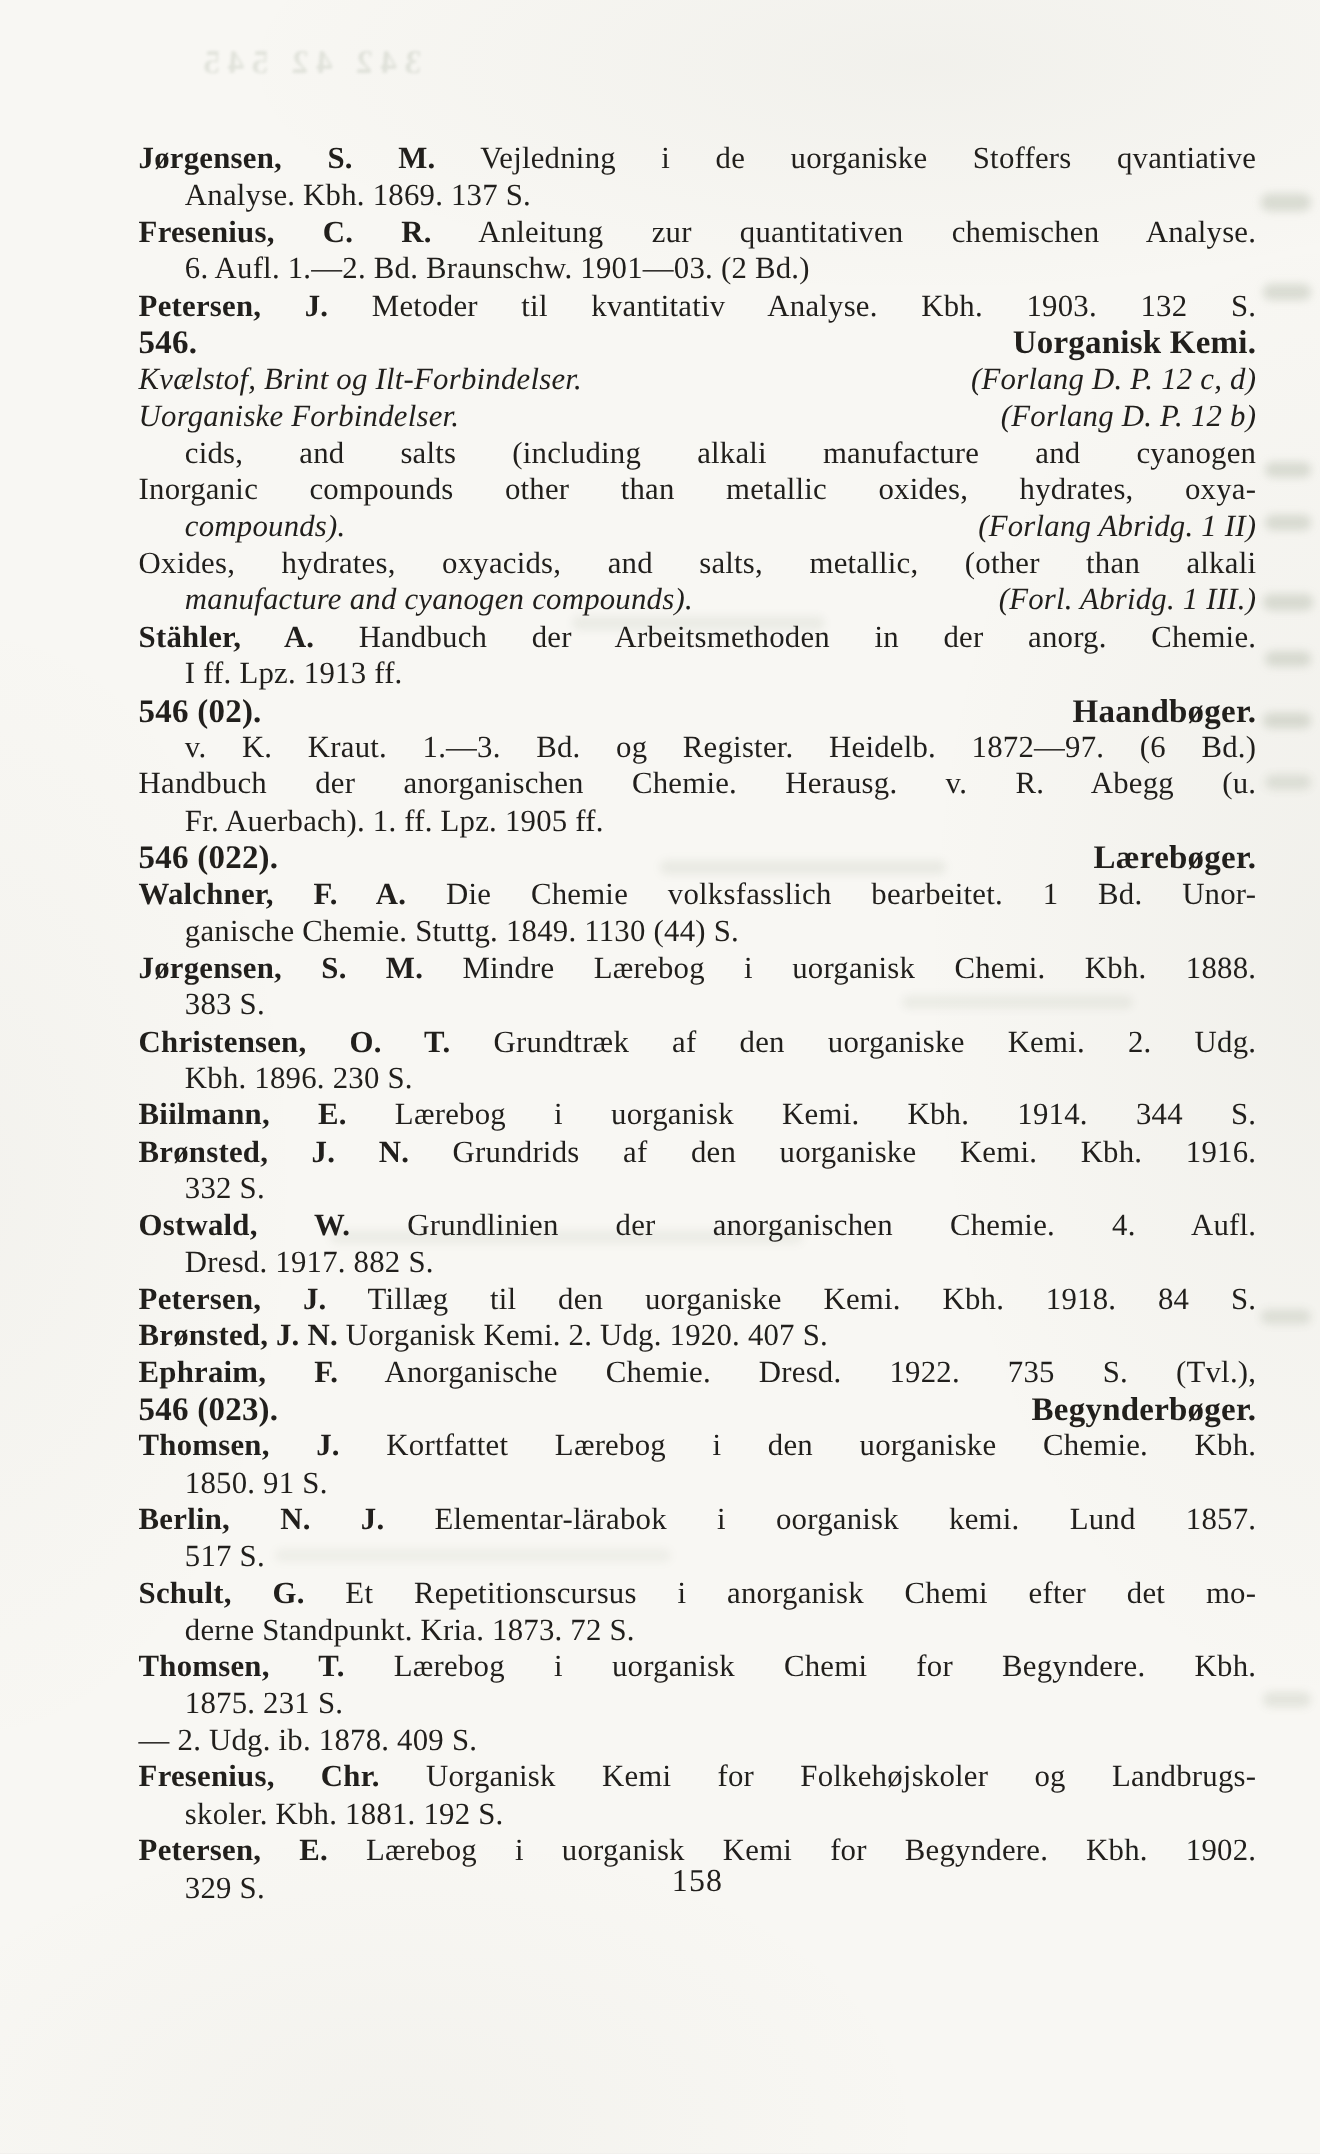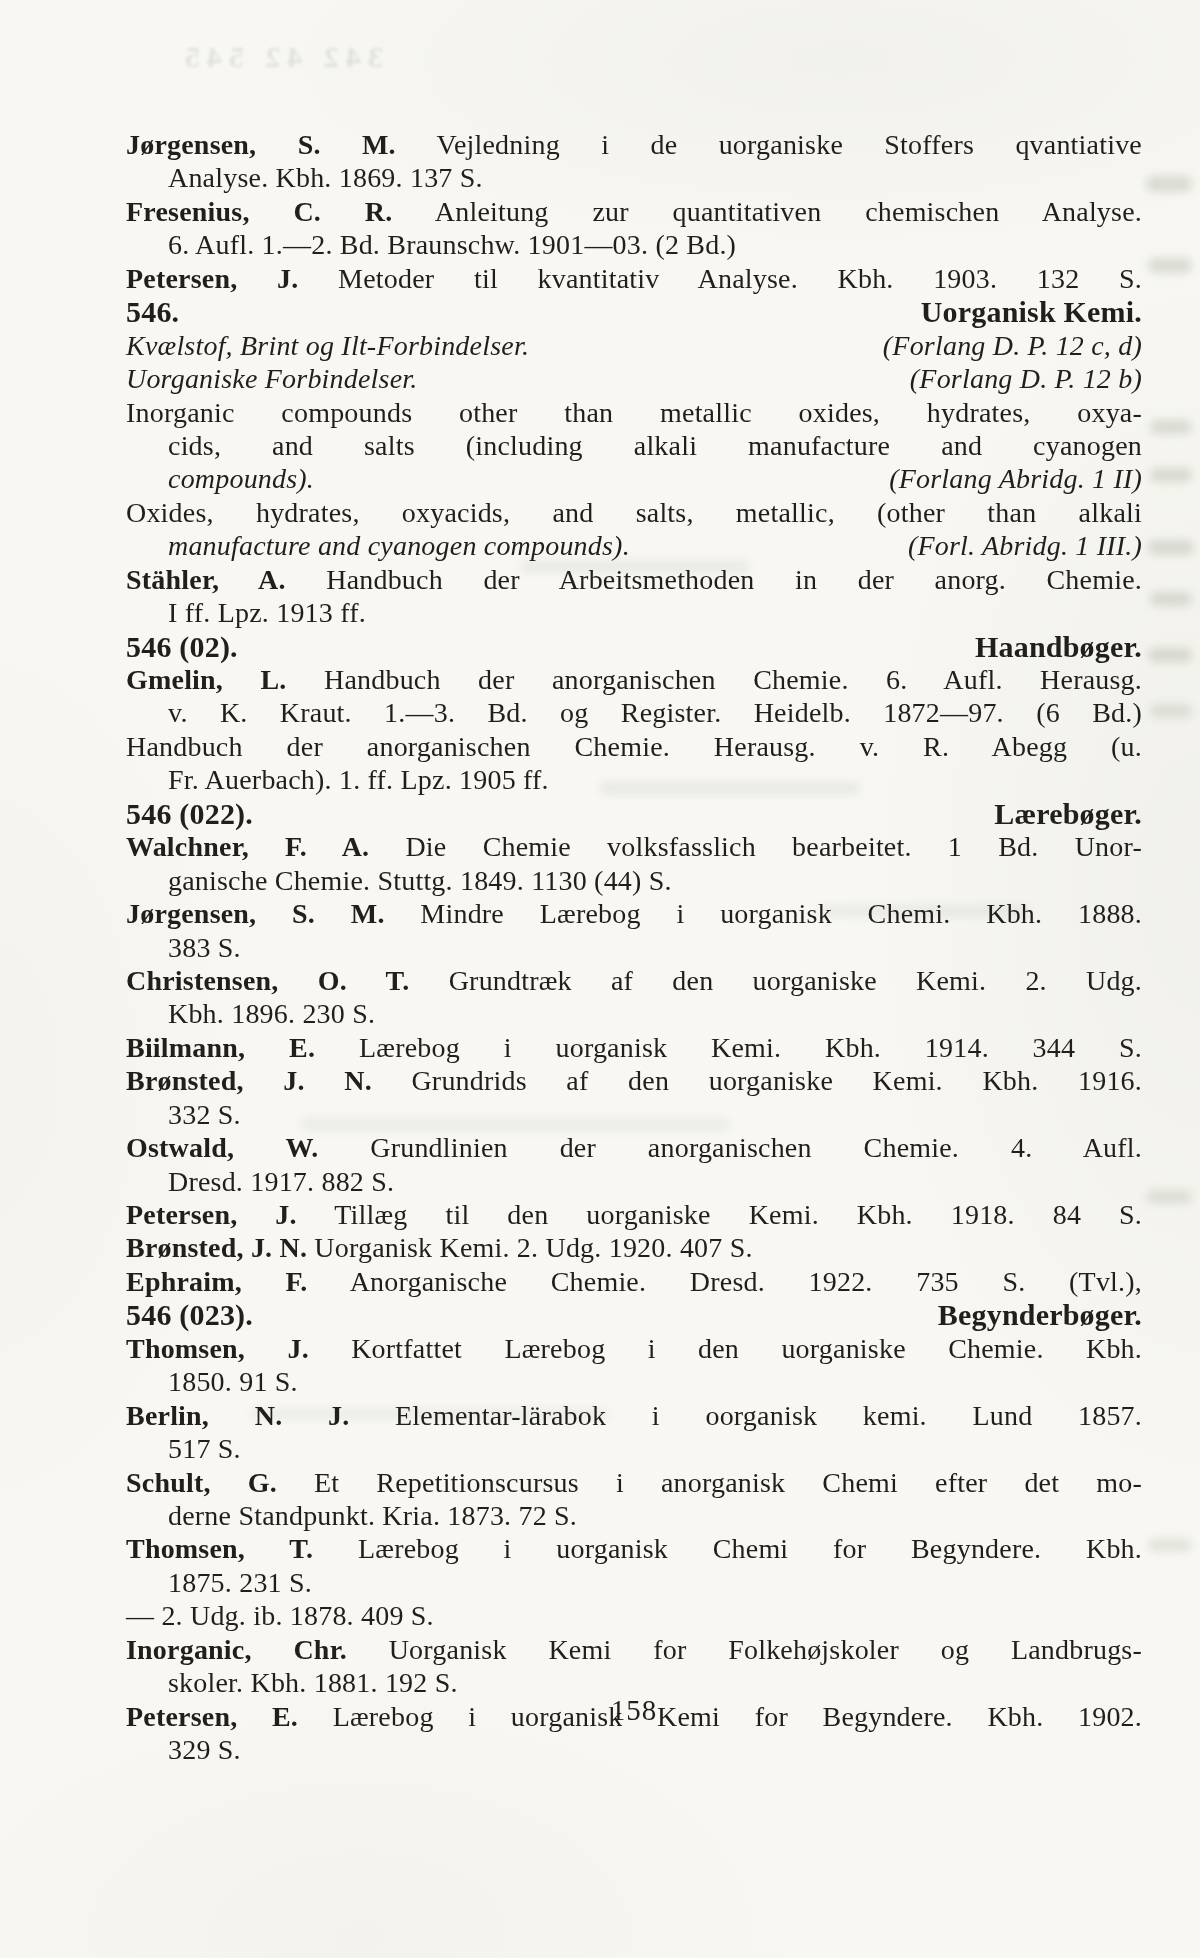--- a/index.html
+++ b/index.html
@@ -101,38 +101,37 @@
         <span>Uorganisk Kemi.</span>
       </div>
       <div class="line entry split">
         <span class="main">Kvælstof, Brint og Ilt-Forbindelser.</span>
         <span class="ref">(Forlang D. P. 12 c, d)</span>
       </div>
       <div class="line entry split">
         <span class="main">Uorganiske Forbindelser.</span>
         <span class="ref">(Forlang D. P. 12 b)</span>
       </div>
+      <div class="line entry cont just"><span class="main">cids, and salts (including alkali manufacture and cyanogen</span></div>
       <div class="line entry just"><span class="main">Inorganic compounds other than metallic oxides, hydrates, oxya-</span></div>
-      <div class="line entry cont just"><span class="main">cids, and salts (including alkali manufacture and cyanogen</span></div>
       <div class="line entry cont split">
         <span class="main">compounds).</span>
         <span class="ref">(Forlang Abridg. 1 II)</span>
       </div>
       <div class="line entry just"><span class="main">Oxides, hydrates, oxyacids, and salts, metallic, (other than alkali</span></div>
       <div class="line entry cont split">
         <span class="main">manufacture and cyanogen compounds).</span>
         <span class="ref">(Forl. Abridg. 1 III.)</span>
       </div>
       <div class="line entry just"><span class="main"><b>Stähler, A.</b> Handbuch der Arbeitsmethoden in der anorg. Chemie.</span></div>
       <div class="line entry cont"><span class="main">I ff. Lpz. 1913 ff.</span></div>
       <div class="line heading">
         <span>546 (02).</span>
         <span>Haandbøger.</span>
       </div>
-      <div class="line entry just"><span class="main"><b>Gmelin, L.</b> Handbuch der anorganischen Chemie. 6. Aufl. Herausg.</span></div>
       <div class="line entry cont just"><span class="main">v. K. Kraut. 1.—3. Bd. og Register. Heidelb. 1872—97. (6 Bd.)</span></div>
       <div class="line entry just"><span class="main">Handbuch der anorganischen Chemie. Herausg. v. R. Abegg (u.</span></div>
       <div class="line entry cont"><span class="main">Fr. Auerbach). 1. ff. Lpz. 1905 ff.</span></div>
       <div class="line heading">
         <span>546 (022).</span>
         <span>Lærebøger.</span>
       </div>
       <div class="line entry just"><span class="main"><b>Walchner, F. A.</b> Die Chemie volksfasslich bearbeitet. 1 Bd. Unor-</span></div>
       <div class="line entry cont"><span class="main">ganische Chemie. Stuttg. 1849. 1130 (44) S.</span></div>
       <div class="line entry just"><span class="main"><b>Jørgensen, S. M.</b> Mindre Lærebog i uorganisk Chemi. Kbh. 1888.</span></div>
@@ -153,20 +152,20 @@
       </div>
       <div class="line entry just"><span class="main"><b>Thomsen, J.</b> Kortfattet Lærebog i den uorganiske Chemie. Kbh.</span></div>
       <div class="line entry cont"><span class="main">1850. 91 S.</span></div>
       <div class="line entry just"><span class="main"><b>Berlin, N. J.</b> Elementar-lärabok i oorganisk kemi. Lund 1857.</span></div>
       <div class="line entry cont"><span class="main">517 S.</span></div>
       <div class="line entry just"><span class="main"><b>Schult, G.</b> Et Repetitionscursus i anorganisk Chemi efter det mo-</span></div>
       <div class="line entry cont"><span class="main">derne Standpunkt. Kria. 1873. 72 S.</span></div>
       <div class="line entry just"><span class="main"><b>Thomsen, T.</b> Lærebog i uorganisk Chemi for Begyndere. Kbh.</span></div>
       <div class="line entry cont"><span class="main">1875. 231 S.</span></div>
       <div class="line entry"><span class="main">— 2. Udg. ib. 1878. 409 S.</span></div>
-      <div class="line entry just"><span class="main"><b>Inorganic, Chr.</b> Uorganisk Kemi for Folkehøjskoler og Landbrugs-</span></div>
+      <div class="line entry just"><span class="main"><b>Fresenius, Chr.</b> Uorganisk Kemi for Folkehøjskoler og Landbrugs-</span></div>
       <div class="line entry cont"><span class="main">skoler. Kbh. 1881. 192 S.</span></div>
       <div class="line entry just"><span class="main"><b>Petersen, E.</b> Lærebog i uorganisk Kemi for Begyndere. Kbh. 1902.</span></div>
       <div class="line entry cont"><span class="main">329 S.</span></div>
     </div>
 
   <div class="page-number">158</div>
 </div>
 
 </body></html>

